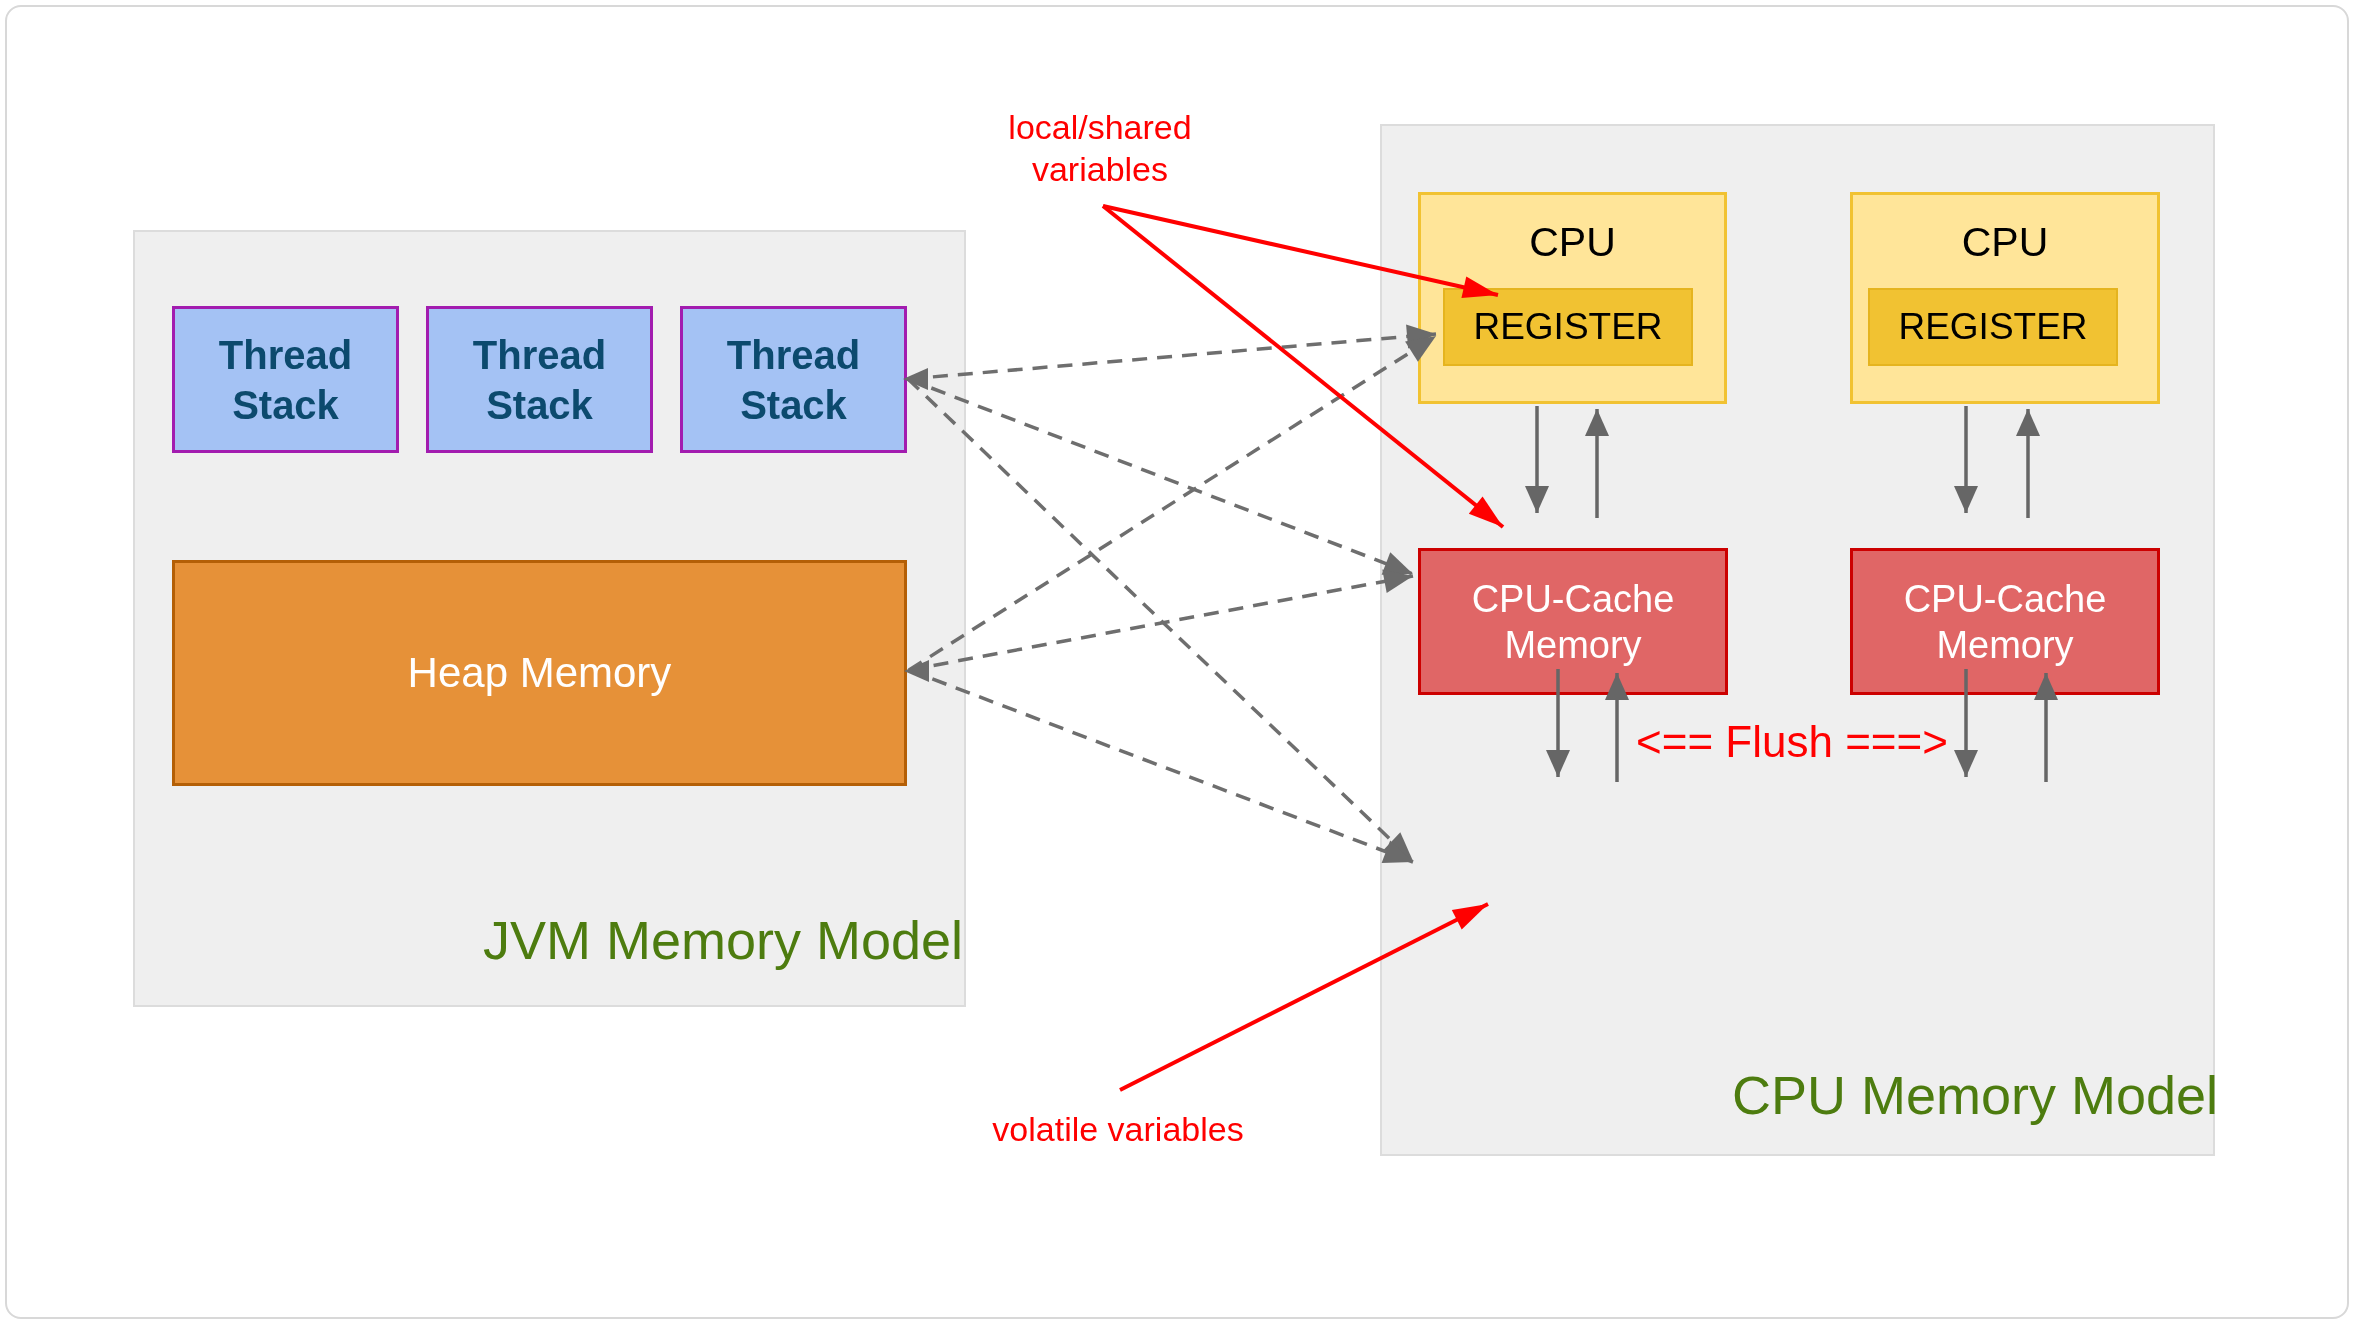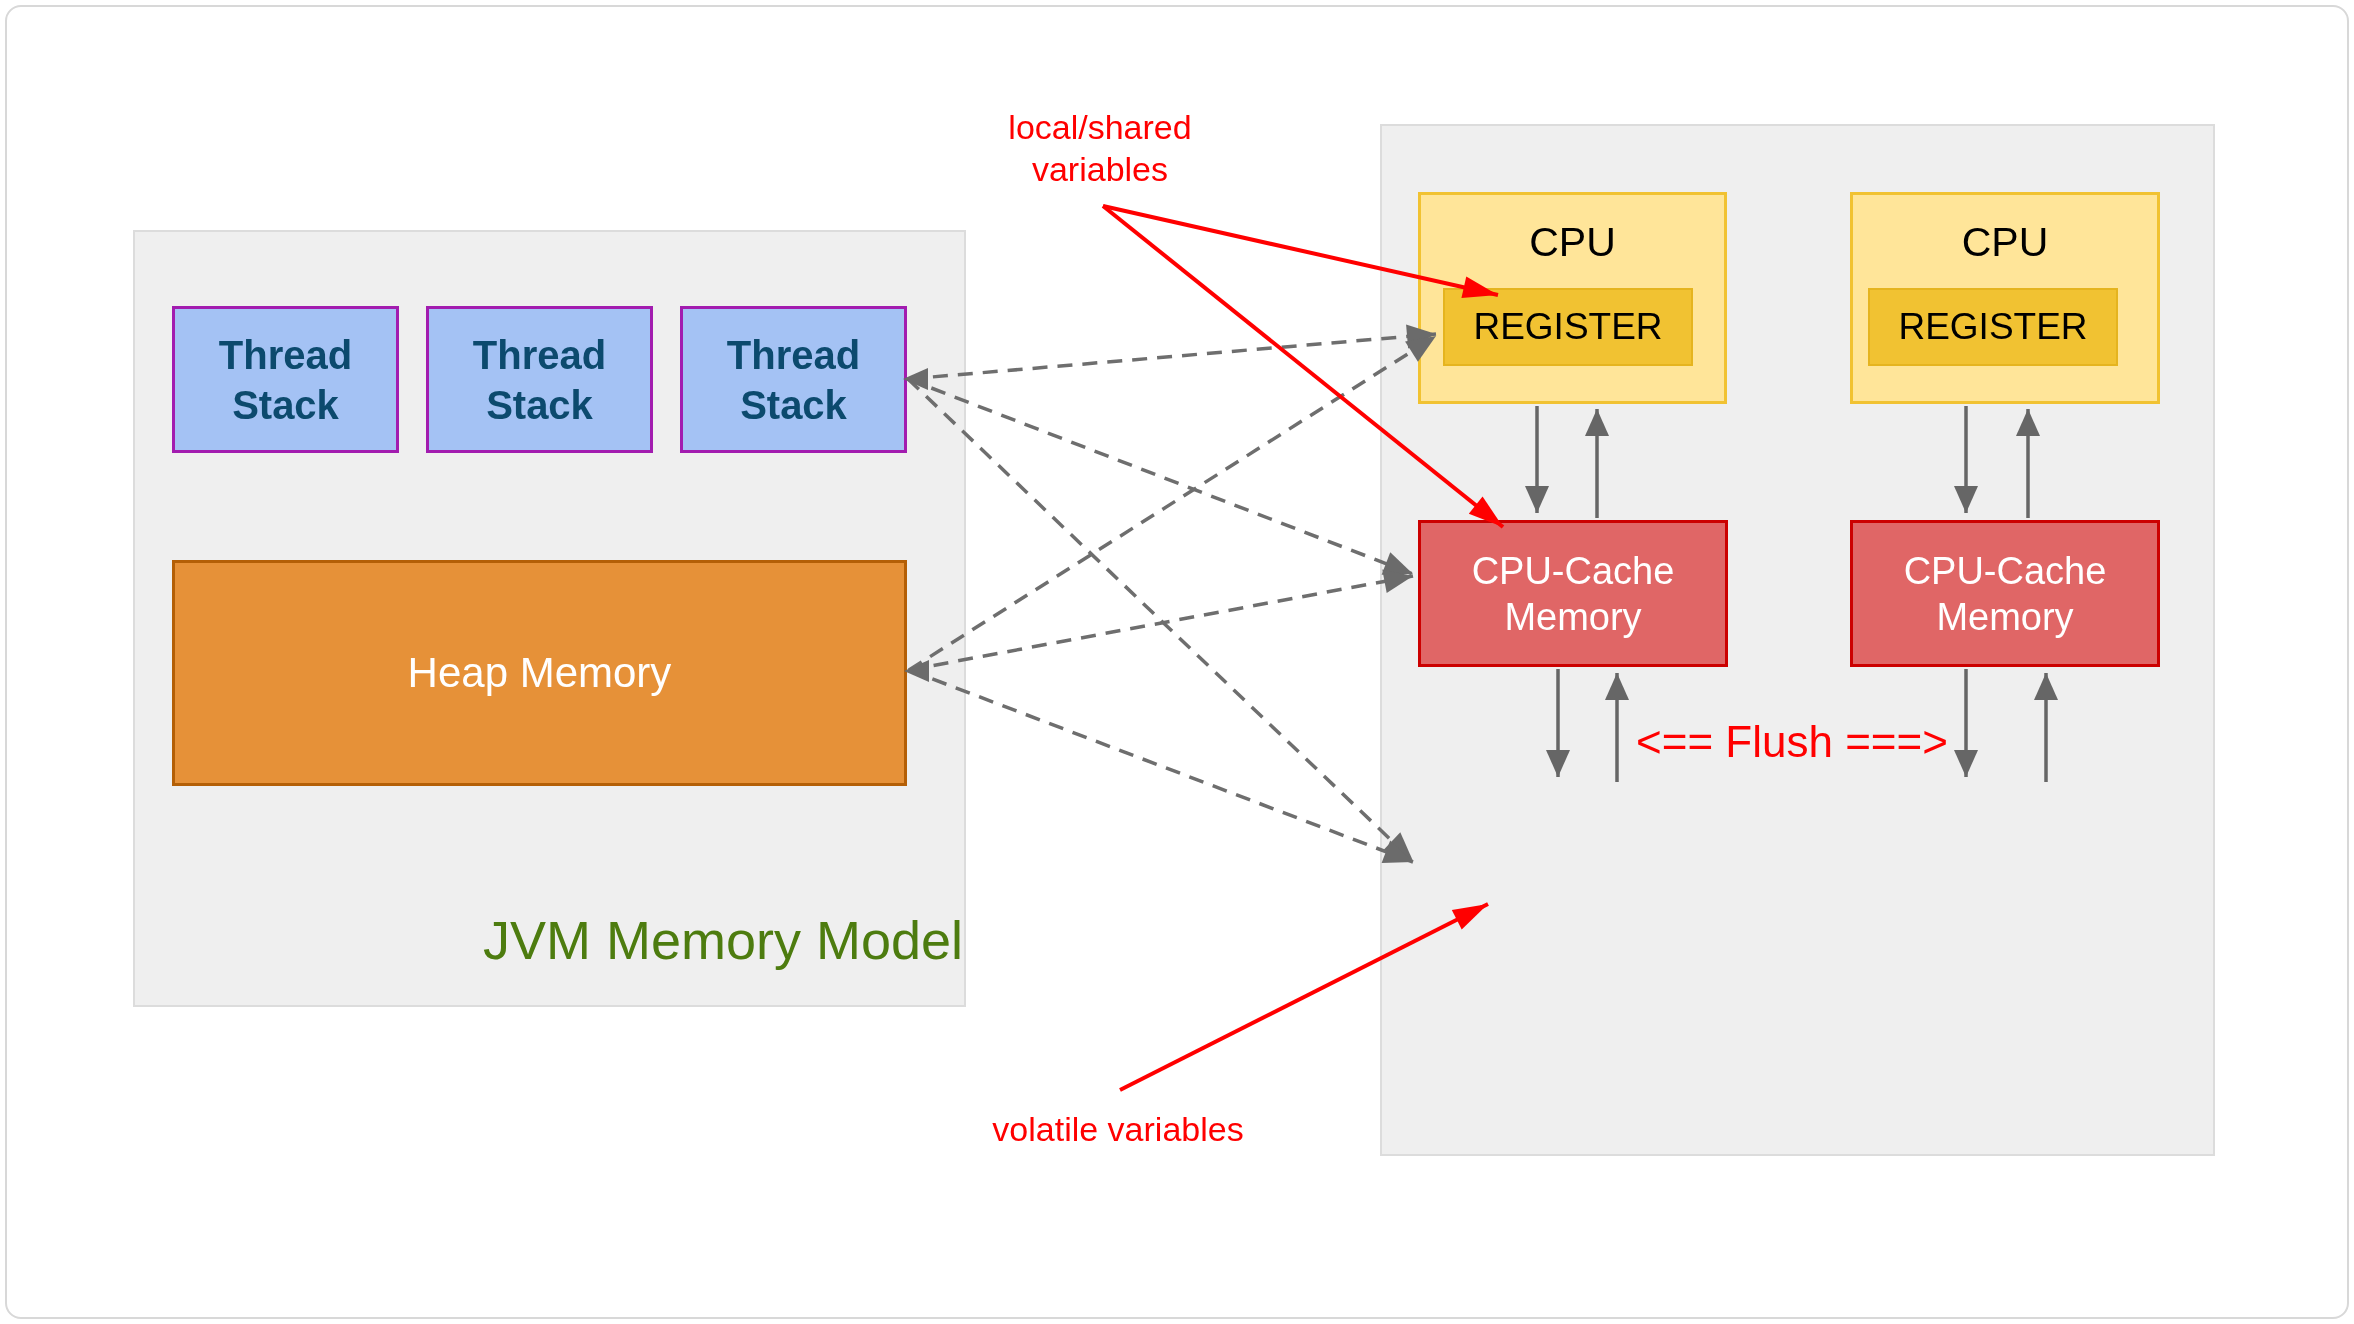--- a/index.html
+++ b/index.html
@@ -7,39 +7,40 @@
          font-family:"Liberation Sans","DejaVu Sans",sans-serif;}
   .frame{position:absolute;left:5px;top:5px;right:5px;bottom:5px;border:2px solid #d8d8d8;border-radius:16px;}
   .container{position:absolute;background:#efefef;border:2px solid #dcdcdc;}
   .box{position:absolute;display:flex;align-items:center;justify-content:center;text-align:center;box-sizing:border-box;}
   .ts{background:#a4c2f4;border:3px solid #a21caf;color:#0c4a6e;font-size:40px;line-height:50px;font-weight:bold;}
   .ts .lbl{width:170px;}
   .heap{background:#e69138;border:3px solid #b45f06;color:#ffffff;font-size:42px;}
   .cpu{background:#ffe599;border:3px solid #f1c232;color:#000;}
   .cpu-title{position:absolute;top:24px;left:0;width:100%;text-align:center;font-size:41px;color:#000;}
   .reg{background:#f1c232;border:2px solid #e5b41f;color:#000;font-size:37px;}
-  .cache{background:#e06666;border:3px solid #cc0000;color:#ffffff;font-size:38px;line-height:46px;}
+  .cache{background:#e06666;border:3px solid #cc0000;color:#ffffff;font-size:38px;line-height:46px;margin-top:28px;}
   .cache .lbl{width:230px;}
   .ram{background:#6aa84f;border:3px solid #38761d;color:#ffffff;font-size:42px;}
   .model-title{position:absolute;color:#4d7c0f;font-size:54px;white-space:nowrap;transform:translate(-50%,-50%);}
   .red-note{position:absolute;color:#ff0000;font-size:34px;line-height:42px;text-align:center;transform:translate(-50%,0);margin-top:8px;}
   .red-note .lbl{display:inline-block;}
   .flush{position:absolute;color:#ff0000;font-size:44px;white-space:nowrap;transform:translate(-50%,-50%);}
   svg.layer{position:absolute;left:0;top:0;pointer-events:none;}
 </style>
 </head>
 <body>
 
 <div class="stage">
   <div class="frame"></div>
 
   <div class="container" style="left:133px;top:230px;width:829px;height:773px;"></div>
   <div class="model-title" style="left:723px;top:940px;">JVM Memory Model</div>
 
   <div class="container" style="left:1380px;top:124px;width:831px;height:1028px;"></div>
+  <div class="model-title" style="left:1975px;top:1095px;">CPU Memory Model</div>
 
   <div class="box ts" style="left:172px;top:306px;width:227px;height:147px;">
     <span class="lbl">Thread Stack</span>
   </div>
   <div class="box ts" style="left:426px;top:306px;width:227px;height:147px;">
     <span class="lbl">Thread Stack</span>
   </div>
   <div class="box ts" style="left:680px;top:306px;width:227px;height:147px;">
     <span class="lbl">Thread Stack</span>
   </div>

